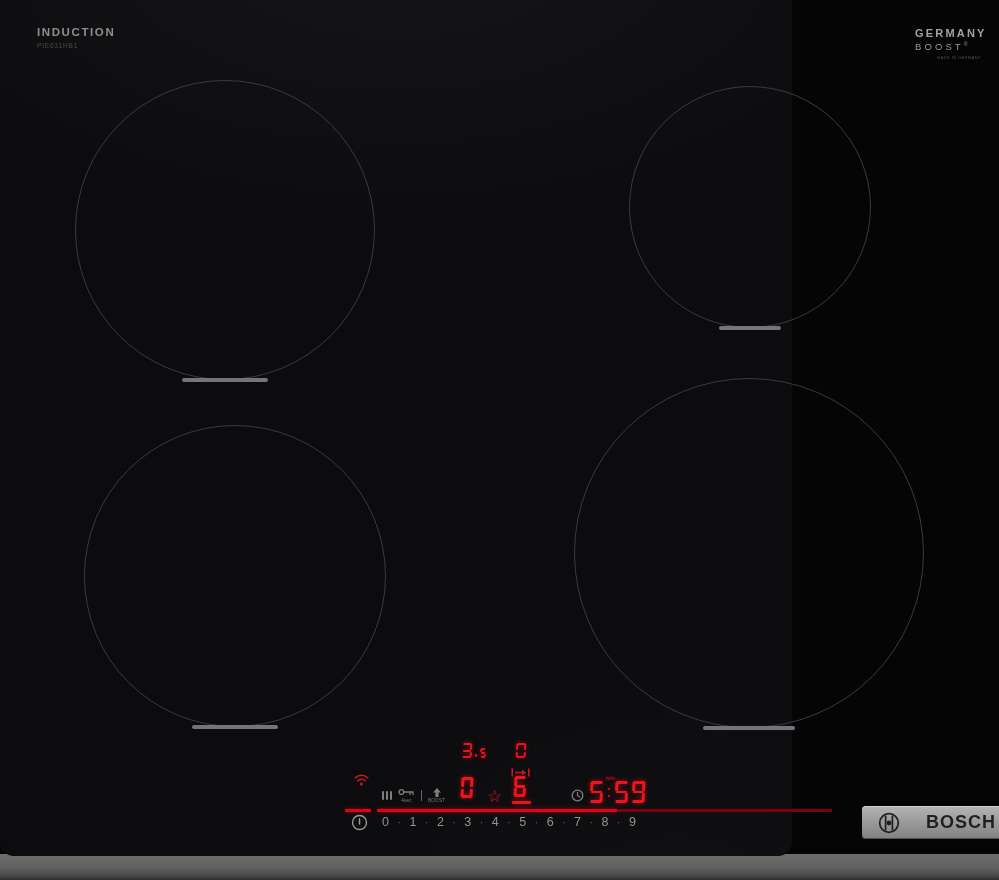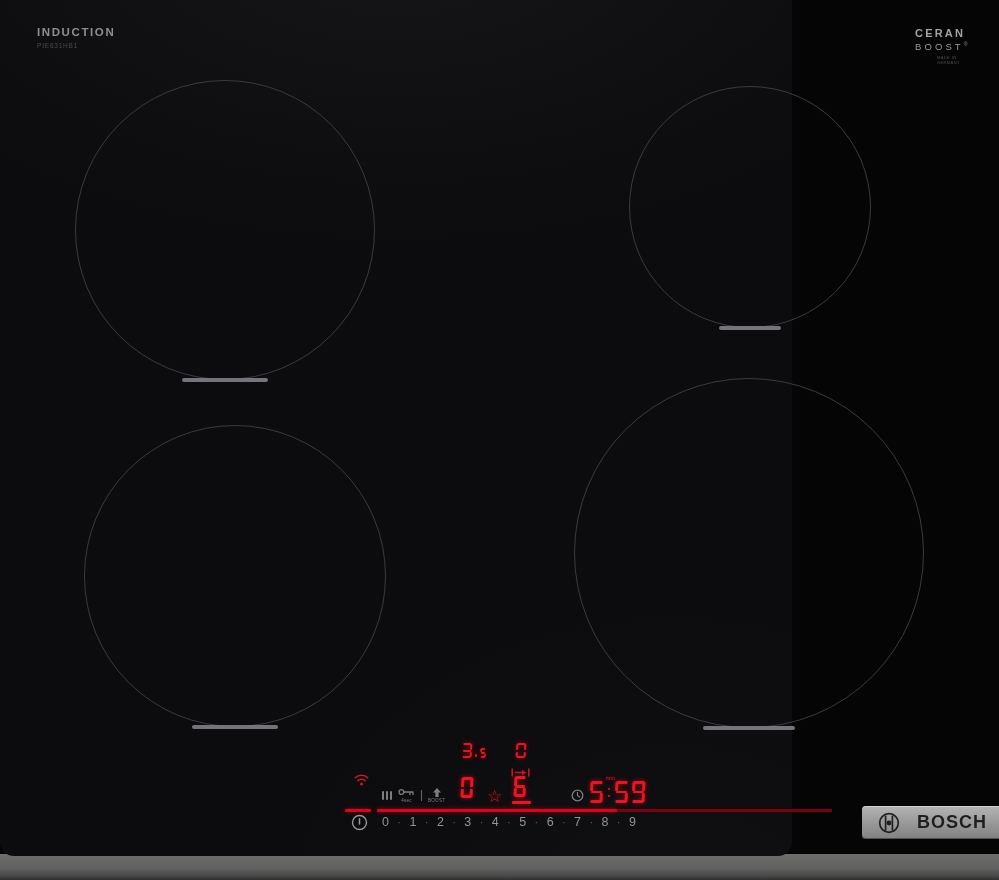--- a/index.html
+++ b/index.html
@@ -31,21 +31,21 @@
   #schott-blk .l1{font-size:11px;letter-spacing:2.2px;font-weight:bold;color:#a3a3a3;}
   #schott-blk .l2{font-size:9.5px;letter-spacing:3.1px;color:#9a9a9a;margin-top:2px;}
   #schott-blk .l2 sup{font-size:5px;letter-spacing:0;}
   #schott-blk .fp{font-size:4px;letter-spacing:.4px;color:#4e4e4e;margin:3px 0 0 22px;}
 
   
   #bosch-badge{position:absolute;left:862px;top:806px;width:137px;height:33px;
     border-radius:4px 0 0 4px;
     background:linear-gradient(180deg,#b4b4b4 0%,#9c9c9c 45%,#818181 100%);
     box-shadow:inset 0 1px 0 rgba(230,230,230,.6), inset 0 -1px 0 rgba(40,40,40,.55);
-    display:flex;align-items:center;gap:17px;padding-left:16px;}
+    display:flex;align-items:center;gap:26px;padding-left:16px;}
   #bosch-badge .word{font-size:18px;font-weight:bold;letter-spacing:1px;color:#1f1f1f;}
 
   
   #panel{position:absolute;left:340px;top:735px;width:520px;height:102px;--led:#ec1420;}
   #panel .abs{position:absolute;}
 
   
   .sseg{display:flex;align-items:flex-end;--dw:11px;--dh:18px;--t:2.2px;gap:3px;}
   .sseg.md{--dw:10px;--dh:15px;--t:2px;gap:2.5px;}
   .sseg.lg{--dw:12px;--dh:21px;--t:2.6px;}
@@ -118,21 +118,21 @@
     <div class="zone" style="left:574px;top:378px;width:350px;height:350px;">
       <div class="marker" style="width:92px;"></div>
     </div>
 
     <div id="induction-blk">
       <div class="t1">INDUCTION</div>
       <div class="t2">PIE631HB1</div>
     </div>
 
     <div id="schott-blk">
-      <div class="l1">CERAN</div>
+      <div class="l1">GERMANY</div>
       <div class="l2"><span>BOOST</span><sup>®</sup></div>
       <div class="fp">MADE IN GERMANY</div>
     </div>
 
     <div id="panel" style="--led: #ec1420;">
 
       <svg class="abs" style="left:14px;top:38px;" width="15" height="13" viewBox="0 0 14 12">
         <path d="M1.2 4.4 A8.2 8.2 0 0 1 12.8 4.4" fill="none" stroke="#d01822" stroke-width="1.5" stroke-linecap="round"></path>
         <path d="M3.5 7.2 A4.9 4.9 0 0 1 10.5 7.2" fill="none" stroke="#d01822" stroke-width="1.5" stroke-linecap="round"></path>
         <circle cx="7" cy="10.3" r="1.4" fill="#d01822"></circle>

